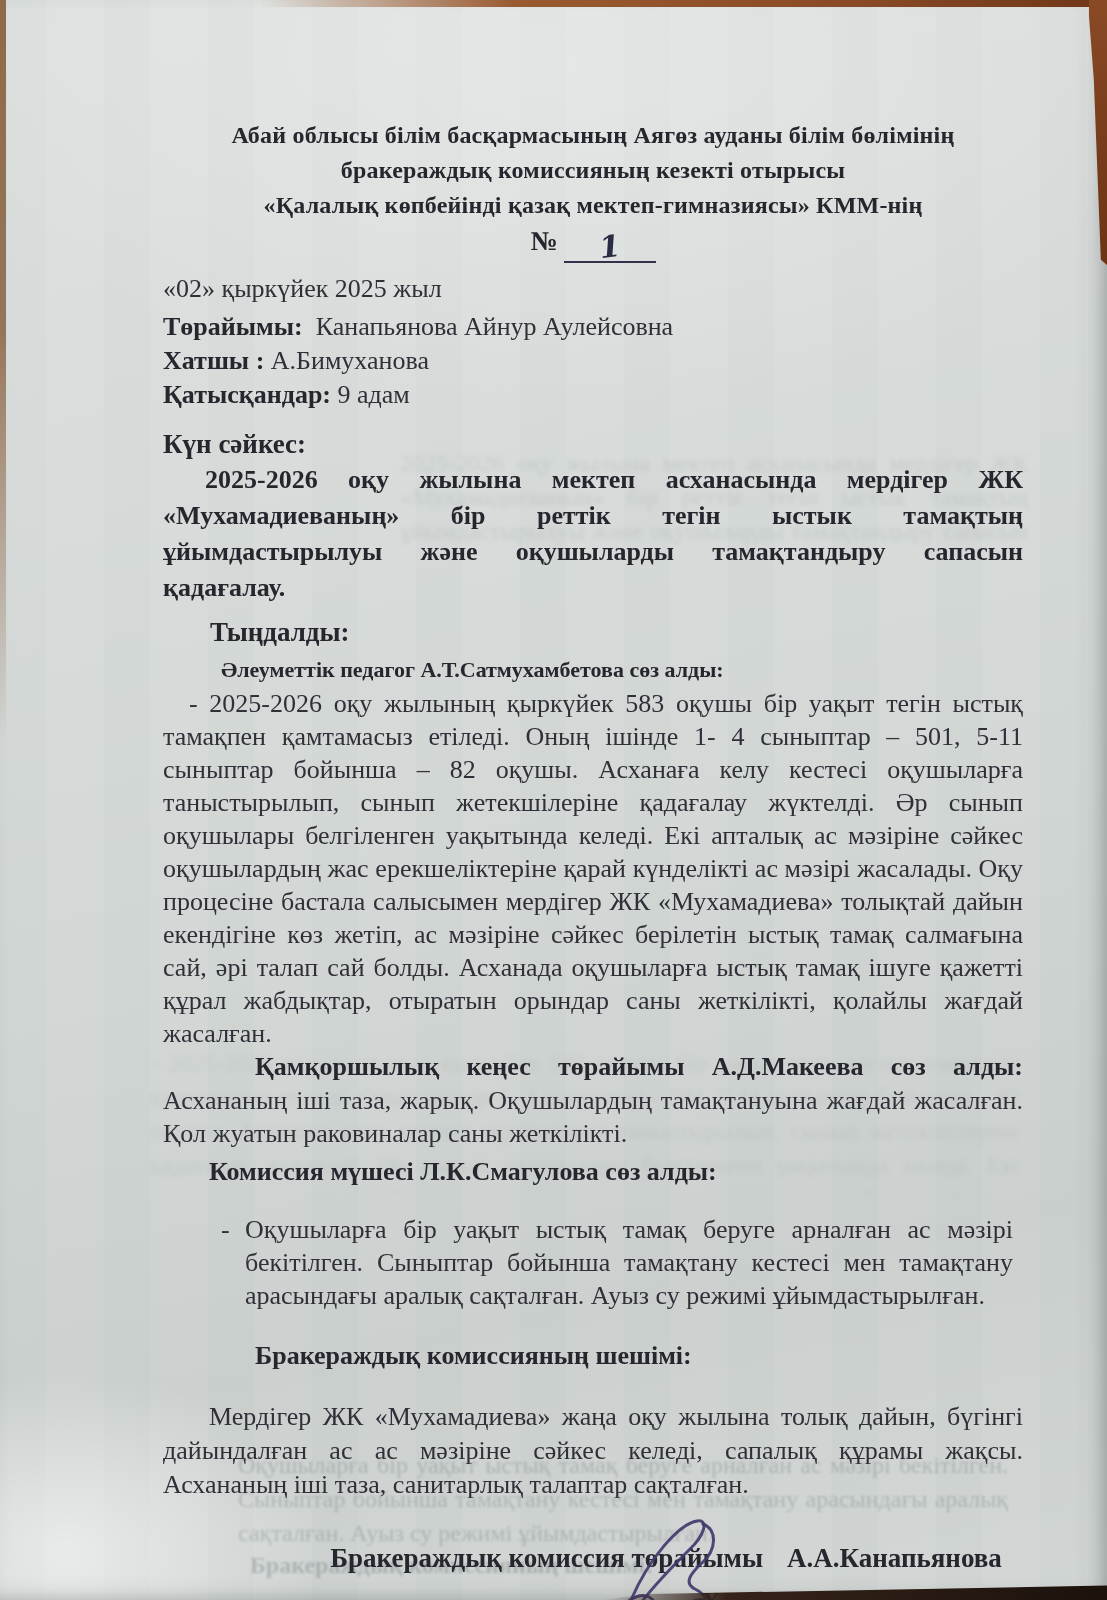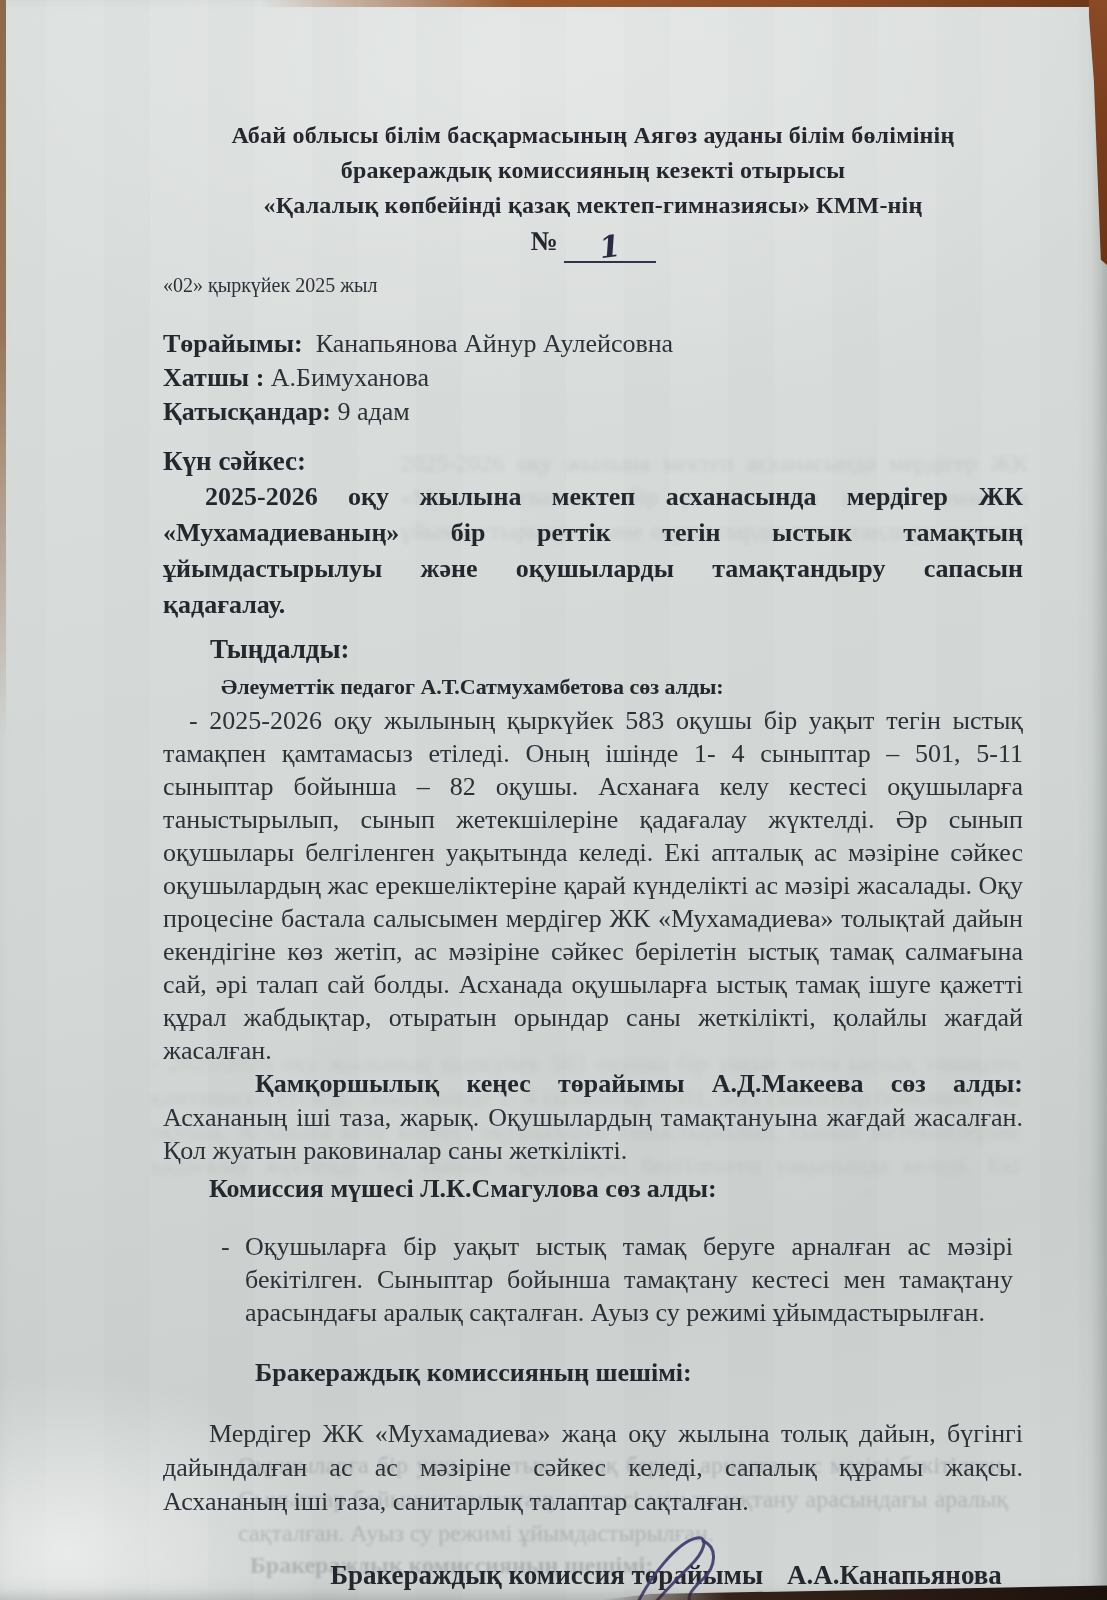--- a/index.html
+++ b/index.html
@@ -49,23 +49,23 @@
   .g4 { left:250px; top:1548px; width:540px; height:32px;  opacity:.30; filter:blur(1px); font-weight:bold; }
 
   
   .content { position:absolute; left:163px; top:118px; width:860px; z-index:3; }
 
   .doc-header { text-align:center; font-weight:bold; font-size:24px; line-height:35px; color:#26272e; letter-spacing:.2px; }
   .doc-number { text-align:center; font-size:27px; font-weight:bold; color:#26272e; margin-top:3px; height:38px; }
   .num-line { display:inline-block; width:92px; border-bottom:2px solid #32334a; margin-left:6px; text-align:center; vertical-align:-4px; }
   .num-hand { font-style:italic; font-weight:bold; font-size:30px; color:#2a2b44; display:inline-block; transform:rotate(-7deg) translateY(3px); font-family:"DejaVu Serif",serif; }
 
-  .date-line { margin-top:10px; font-size:20px; }
+  .date-line { margin-top:10px; font-size:26px; }
 
-  .officers { margin-top:30px; font-size:26px; line-height:34px; }
+  .officers { margin-top:6px; font-size:26px; line-height:34px; }
   .officers b { color:#26272e; }
 
   .agenda-head { margin-top:14px; font-size:27px; font-weight:bold; color:#26272e; line-height:36px; }
   .agenda-text { font-size:26px; font-weight:bold; color:#26272e; text-align:justify; line-height:36px; text-indent:42px; word-spacing:5px; }
 
   .heard-head { margin-top:8px; font-size:27px; font-weight:bold; color:#26272e; line-height:36px;margin-left:47px; }
   .sp1-head { margin-top:2px; padding-left:58px; font-size:22px; font-weight:bold; color:#26272e; line-height:35px; }
   .body-par { font-size:26px; line-height:33px; text-align:justify; }
   .sp1-par { text-indent:26px; }
   .sp2-lead { font-size:26px; font-weight:bold; color:#26272e; line-height:34px; padding-left:92px; text-align:justify; text-align-last:justify; }

